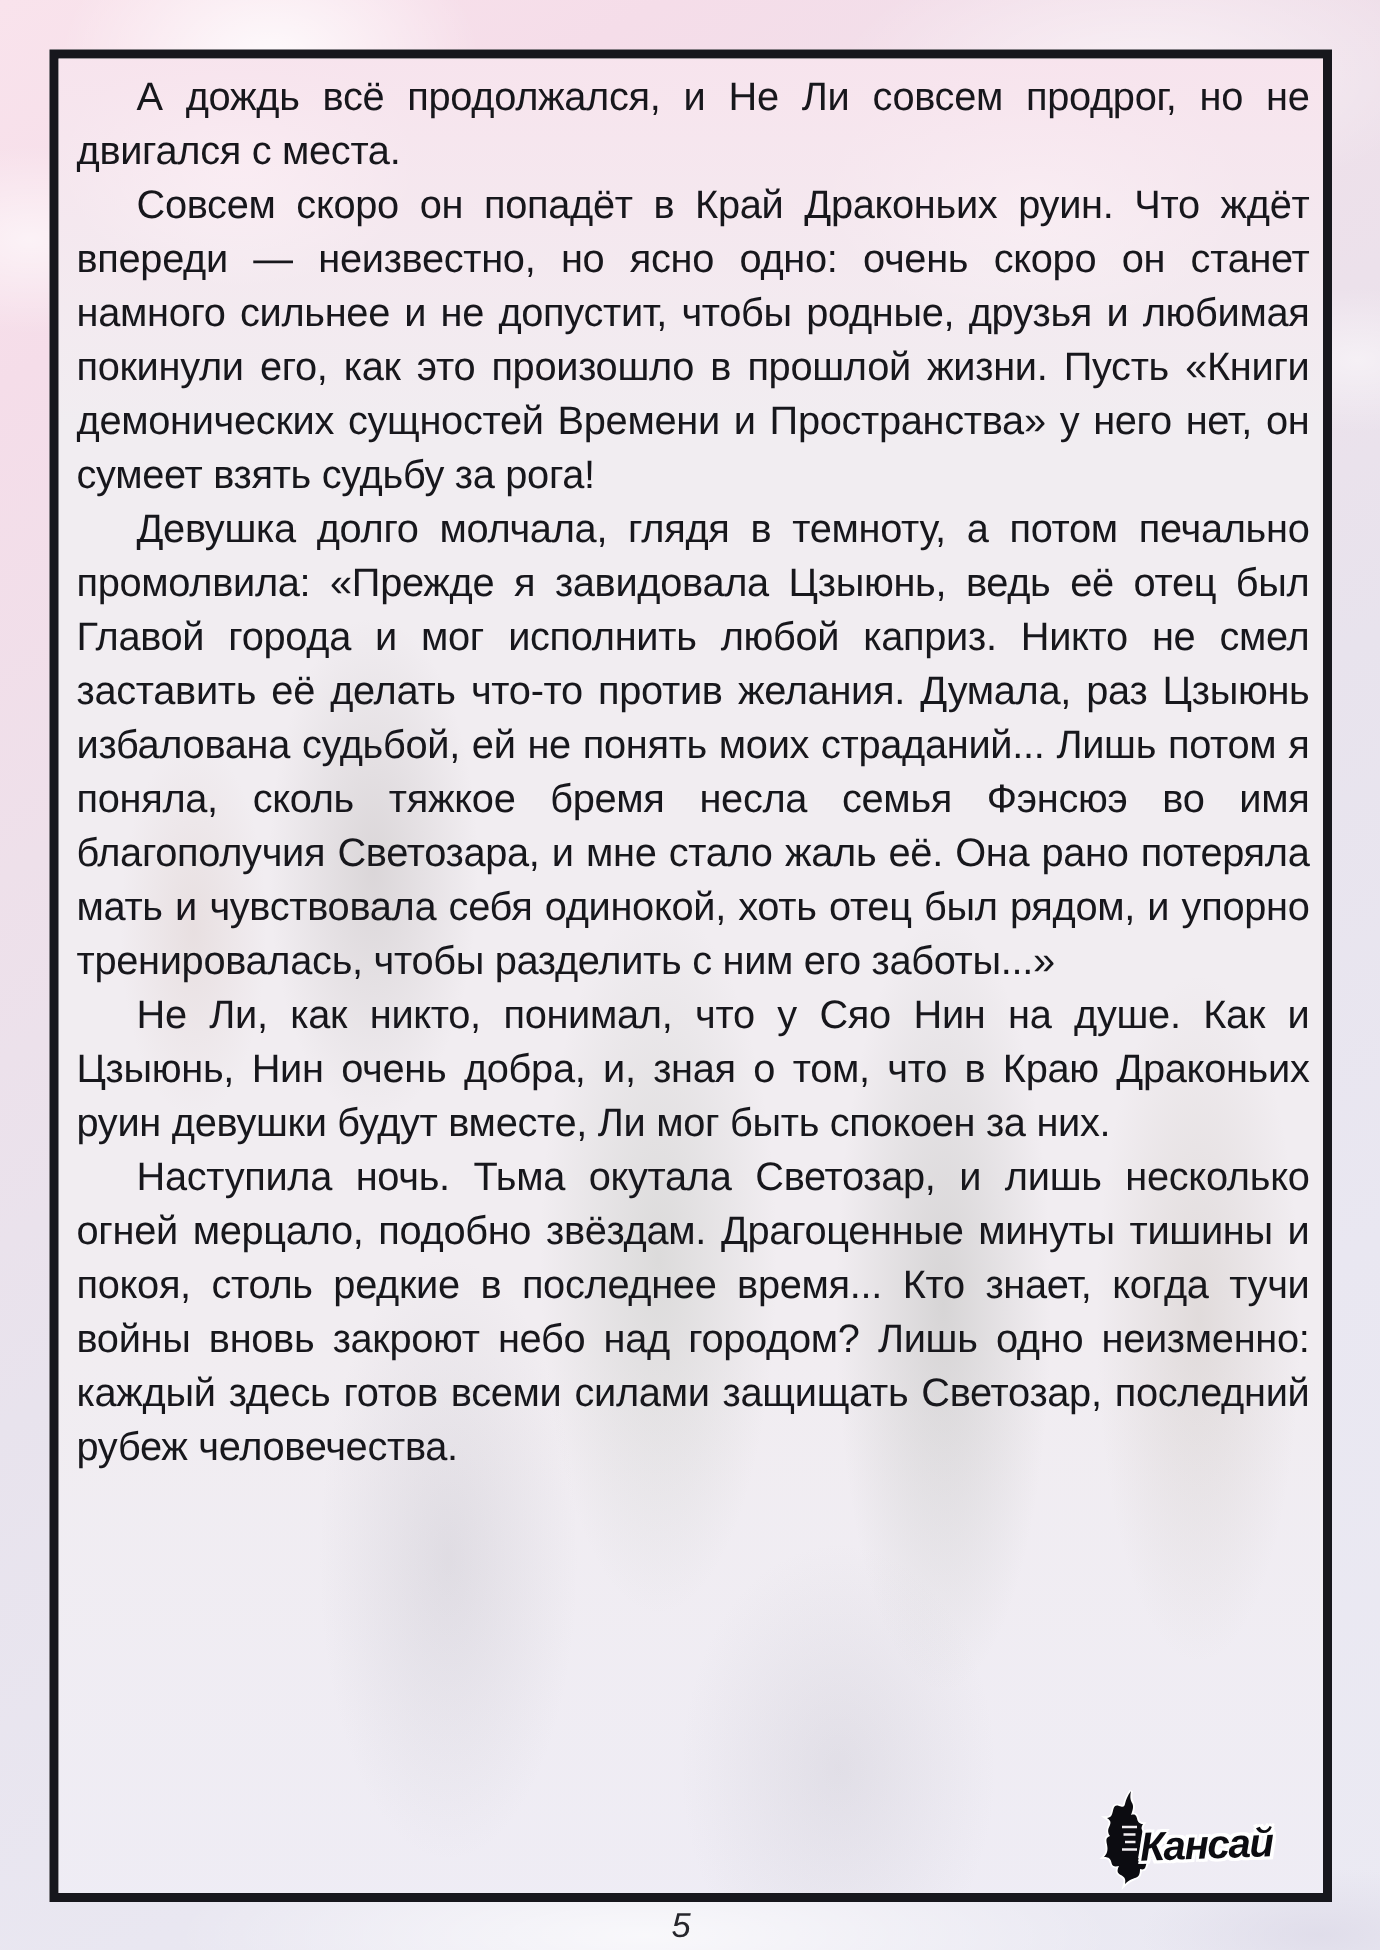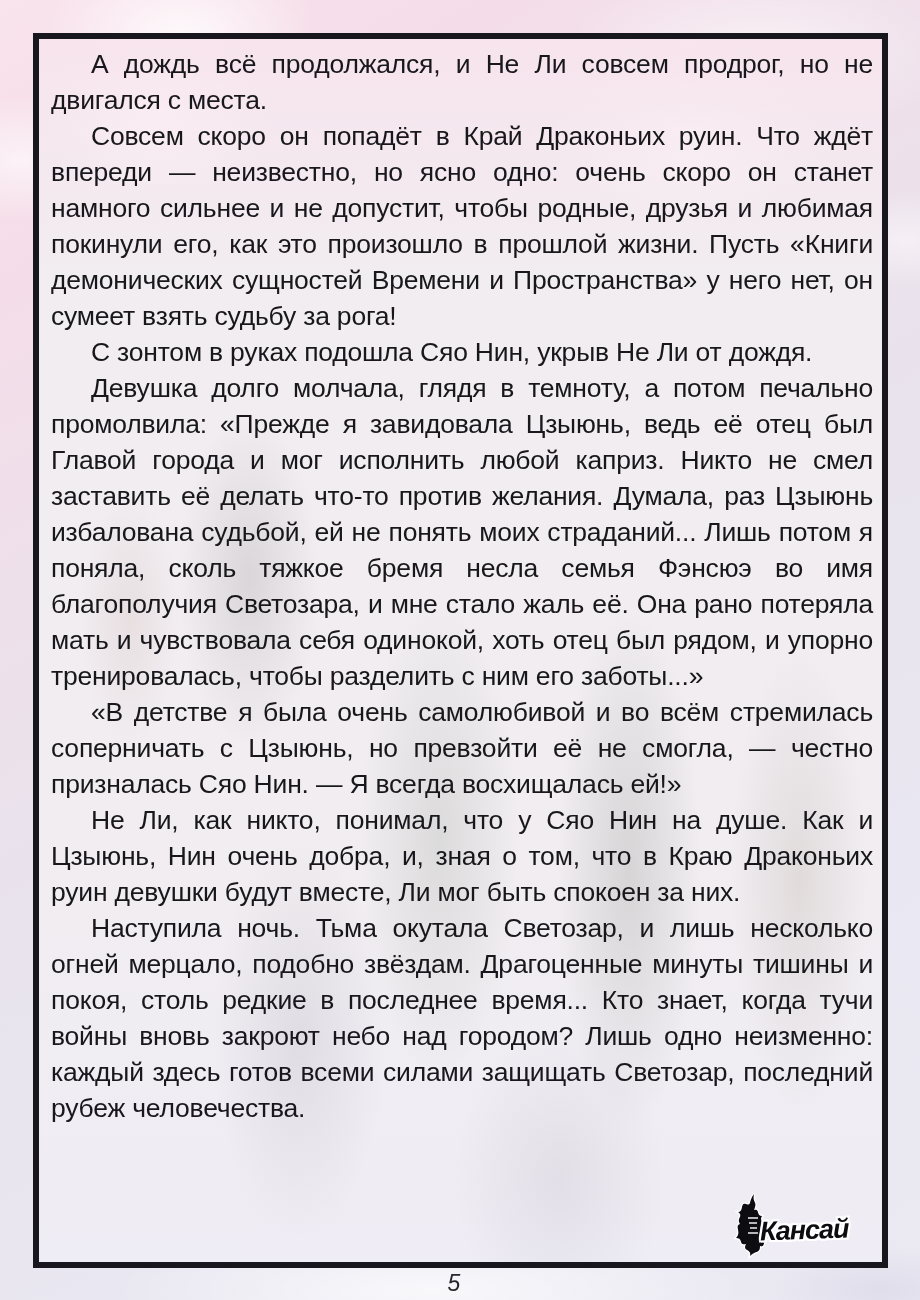--- a/index.html
+++ b/index.html
@@ -69,23 +69,21 @@
 <div class="page">
 
   <div class="bg-outer"></div>
 
   <div class="frame">
     <div class="bg-inner"></div>
 
     <div class="text-block">
       <p>А дождь всё продолжался, и Не Ли совсем продрог, но не двигался с места.</p>
       <p>Совсем скоро он попадёт в Край Драконьих руин. Что ждёт впереди — неизвестно, но ясно одно: очень скоро он станет намного сильнее и не допустит, чтобы родные, друзья и любимая покинули его, как это произошло в прошлой жизни. Пусть «Книги демонических сущностей Времени и Пространства» у него нет, он сумеет взять судьбу за рога!</p>
-      <p>С зонтом в руках подошла Сяо Нин, укрыв Не Ли от дождя.</p>
       <p>Девушка долго молчала, глядя в темноту, а потом печально промолвила: «Прежде я завидовала Цзыюнь, ведь её отец был Главой города и мог исполнить любой каприз. Никто не смел заставить её делать что-то против желания. Думала, раз Цзыюнь избалована судьбой, ей не понять моих страданий... Лишь потом я поняла, сколь тяжкое бремя несла семья Фэнсюэ во имя благополучия Светозара, и мне стало жаль её. Она рано потеряла мать и чувствовала себя одинокой, хоть отец был рядом, и упорно тренировалась, чтобы разделить с ним его заботы...»</p>
-      <p>«В детстве я была очень самолюбивой и во всём стремилась соперничать с Цзыюнь, но превзойти её не смогла, — честно призналась Сяо Нин. — Я всегда восхищалась ей!»</p>
       <p>Не Ли, как никто, понимал, что у Сяо Нин на душе. Как и Цзыюнь, Нин очень добра, и, зная о том, что в Краю Драконьих руин девушки будут вместе, Ли мог быть спокоен за них.</p>
       <p>Наступила ночь. Тьма окутала Светозар, и лишь несколько огней мерцало, подобно звёздам. Драгоценные минуты тишины и покоя, столь редкие в последнее время... Кто знает, когда тучи войны вновь закроют небо над городом? Лишь одно неизменно: каждый здесь готов всеми силами защищать Светозар, последний рубеж человечества.</p>
     </div>
 
     <div class="logo">
       <svg width="56" height="72" viewBox="0 0 56 72">
         <path d="M30 6 C24 14 28 18 22 16 C16 14 20 24 14 24 C20 28 12 30 16 36
                  C10 38 18 44 12 50 C20 50 14 58 22 56 C18 64 28 60 26 68
                  C32 62 36 66 36 58 C42 60 38 52 44 50 C38 46 44 42 38 40
                  C44 34 34 34 38 28 C32 28 36 20 30 22 C34 12 28 16 30 6 Z" fill="#0c0c11" stroke="#ffffff" stroke-width="2.5" paint-order="stroke"></path>

